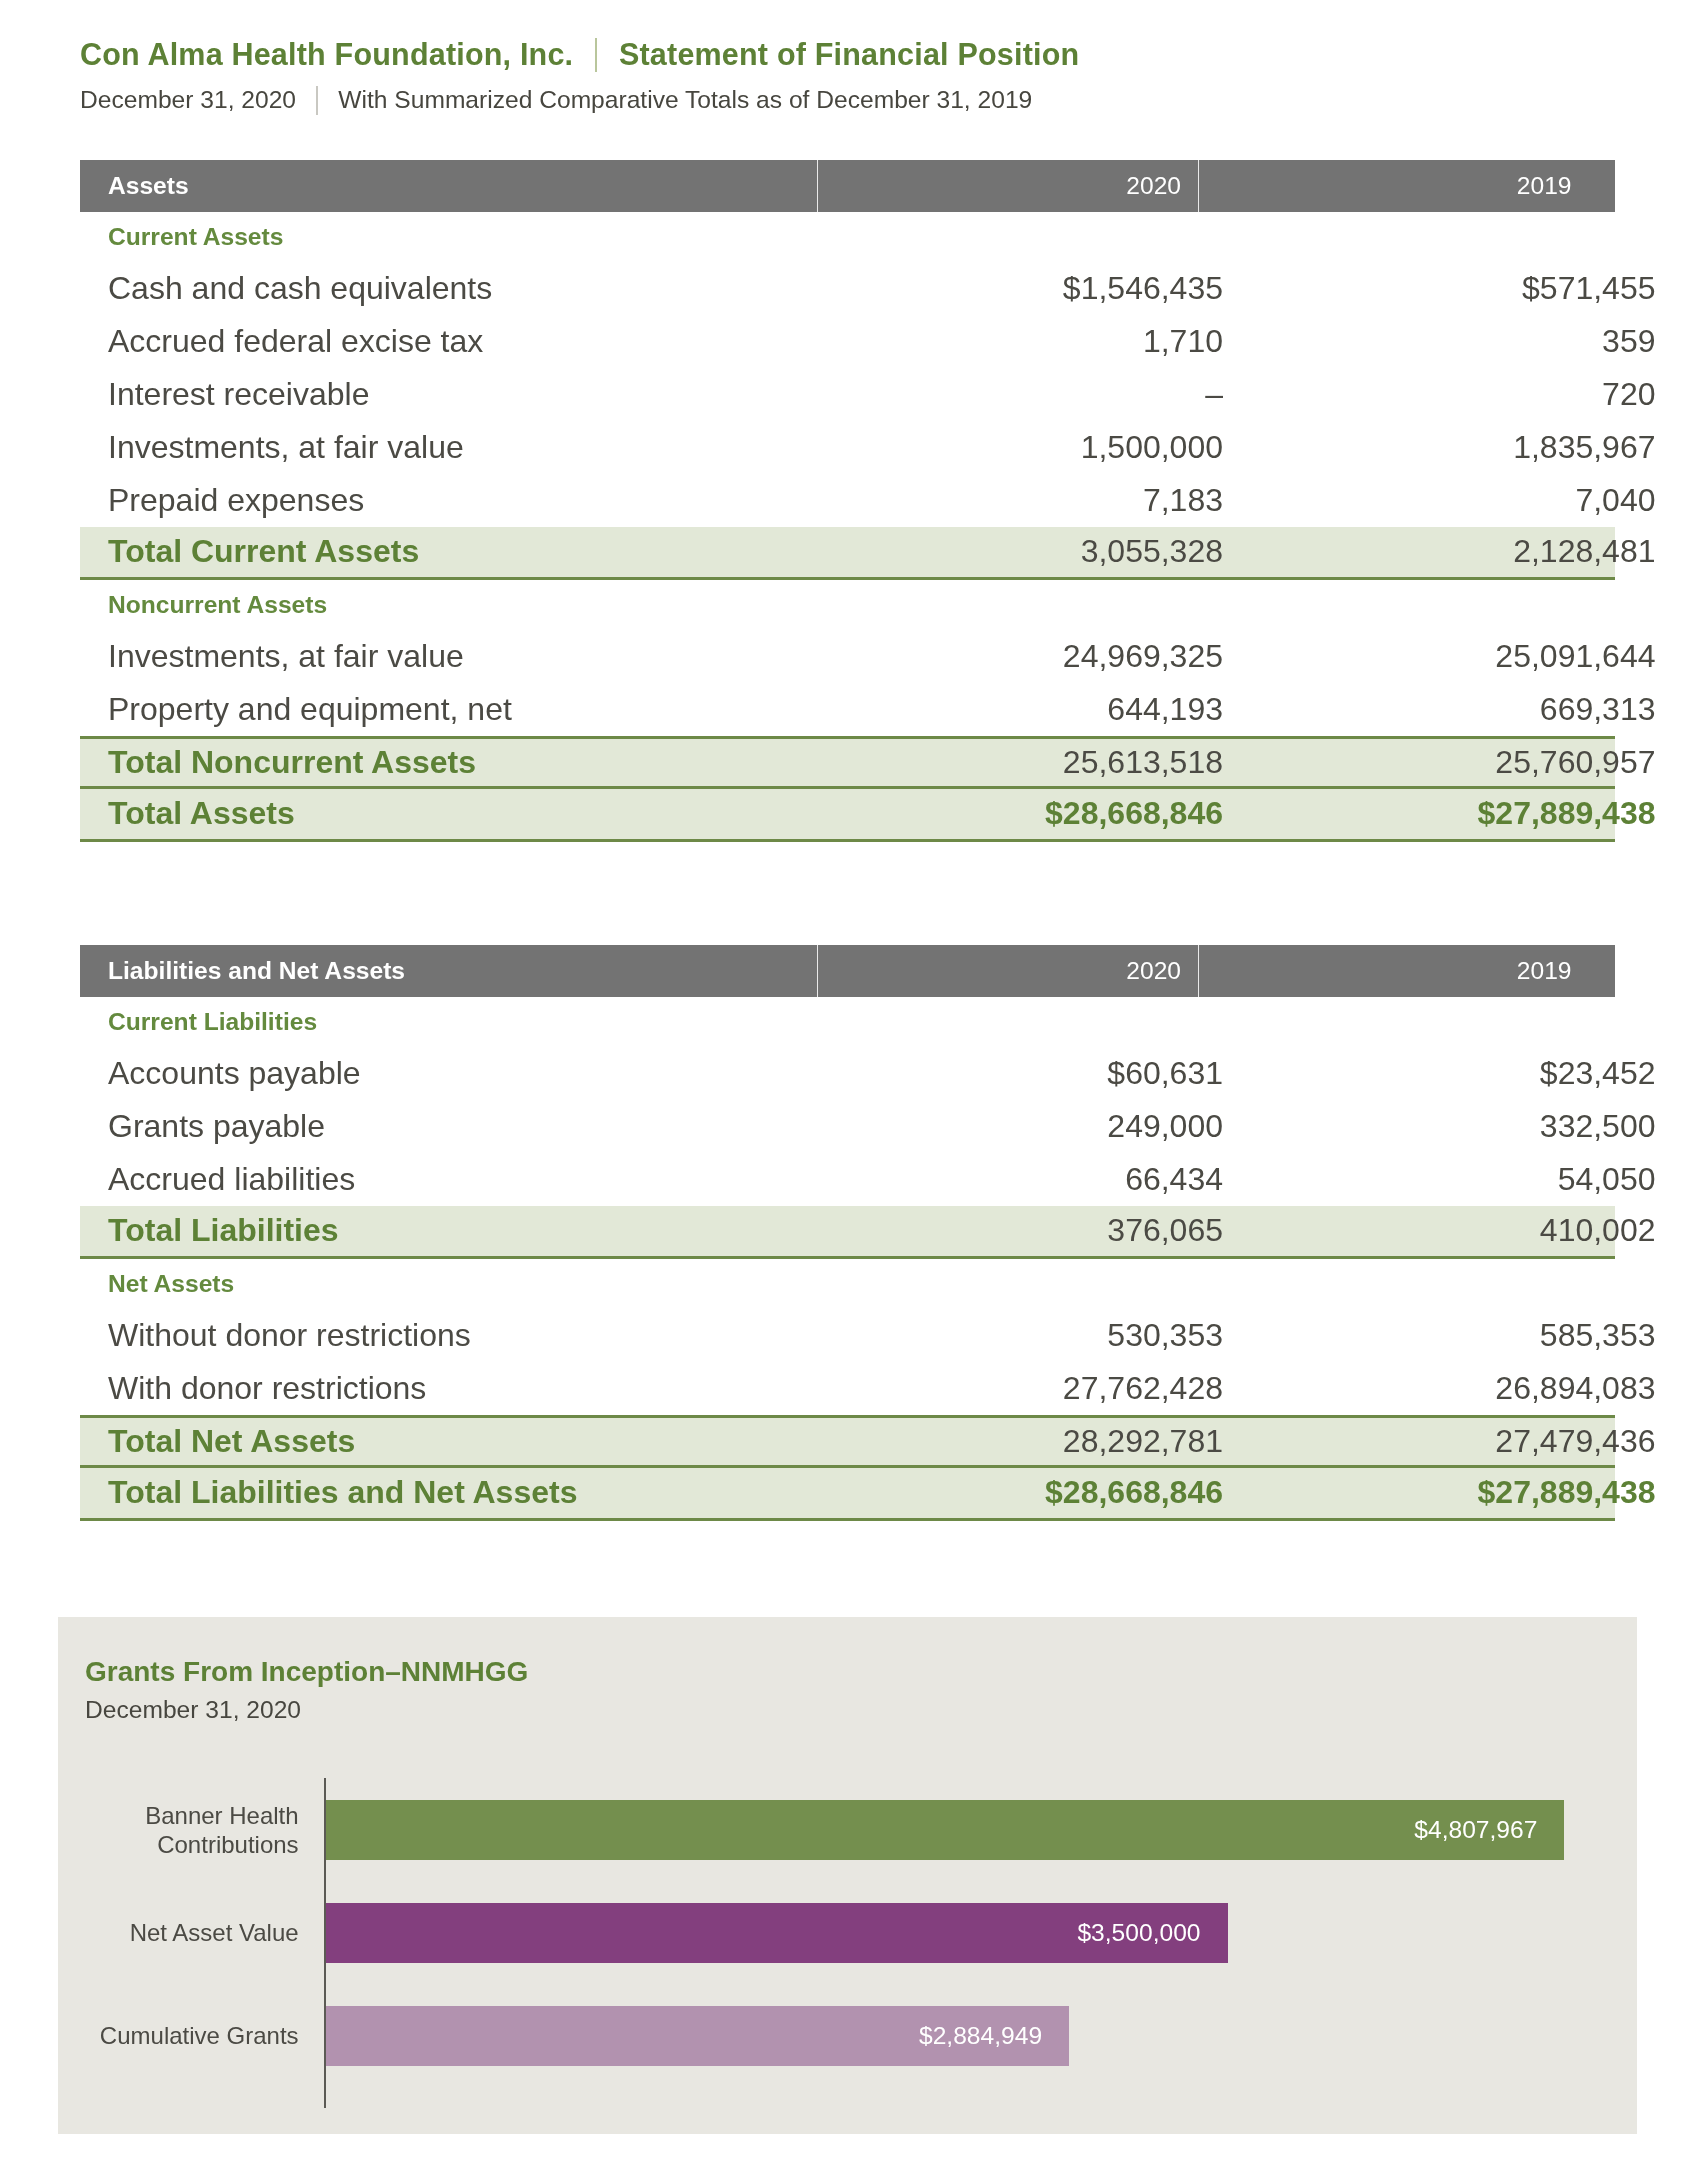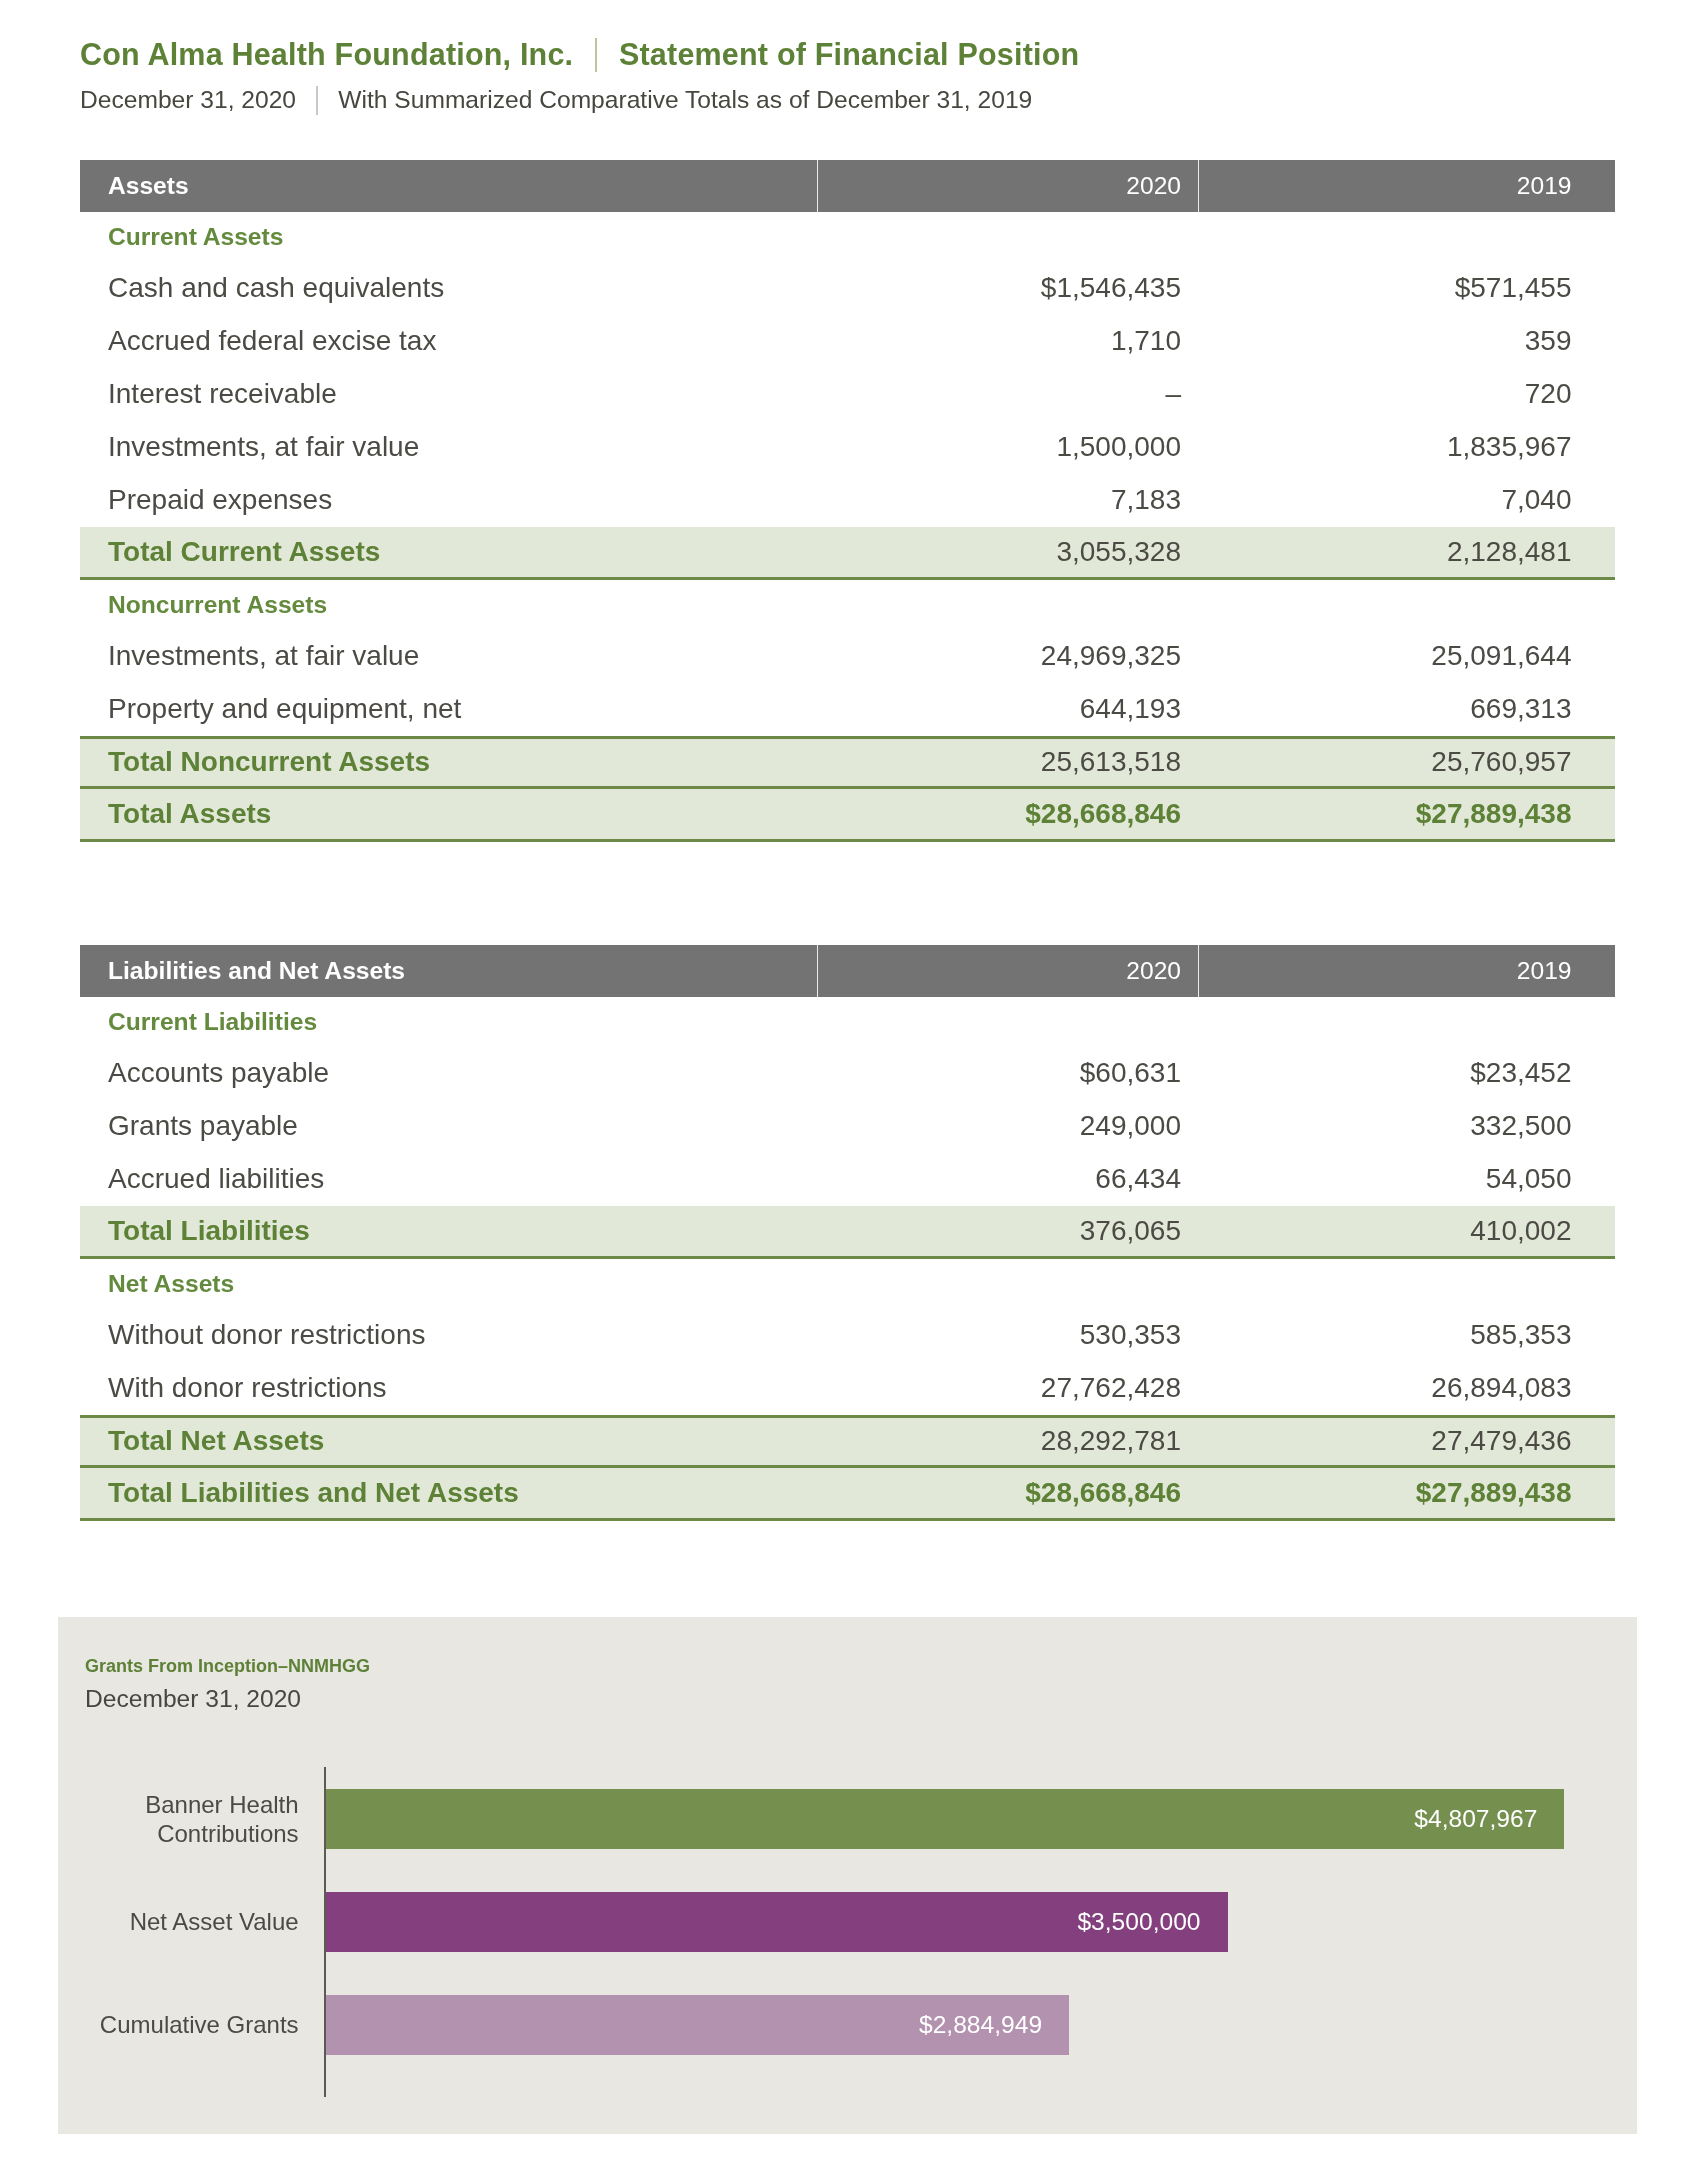--- a/index.html
+++ b/index.html
@@ -36,41 +36,41 @@
     border-left: 1.7px solid rgba(255,255,255,0.85);
   }
   .t-h-col.c-2020 { padding-right: 17px; }
   .t-h-col.c-2019 { padding-right: 30.5px; }
 
   .t-section-row { height: 50px; display: flex; align-items: center; }
   .t-section-label { padding-left: 28px; font-size: 24.6px; font-weight: bold; color: #648a3e; }
 
   .t-row {
     display: grid; grid-template-columns: 737px 381px 404px;
-    height: 53px; align-items: center; font-size: 28px;
+    height: 53px; align-items: center; font-size: 32px; gap: 42px;
   }
   .t-row .c-label { padding-left: 28px; }
   .t-row .c-val { text-align: right; }
   .t-row .c-val.c-2020 { padding-right: 17px; }
   .t-row .c-val.c-2019 { padding-right: 30.5px; }
 
   .t-total { background: #e2e8d7; }
   .t-total .c-label { font-weight: bold; color: #5d8136; }
   .t-grand .c-val { font-weight: bold; color: #5d8136; }
   .bb { border-bottom: 3.4px solid #6d8947; }
   .bt { border-top: 3.4px solid #6d8947; }
 
   
   .chart-box {
     margin: 96px 58px 0 58px;
     height: 517px;
     background: #e8e7e1;
     padding: 39px 36px 0 27px;
   }
-  .chart-title { font-size: 18px; font-weight: bold; color: #5d8136; }
+  .chart-title { font-size: 28px; font-weight: bold; color: #5d8136; }
   .chart-subtitle { font-size: 24.6px; color: #47463f; margin-top: 8.5px; }
   .chart-plot { display: flex; margin-top: 54px; }
   .cat-col { width: 239px; flex: none; display: flex; flex-direction: column; }
   .cat-cell {
     height: 103px; display: flex; align-items: center; justify-content: flex-end;
     padding-right: 25.4px; text-align: right;
     font-size: 24px; line-height: 29px; color: #4b4a44;
   }
   .bars-col {
     flex: 1; border-left: 2.5px solid #5b5a54;

